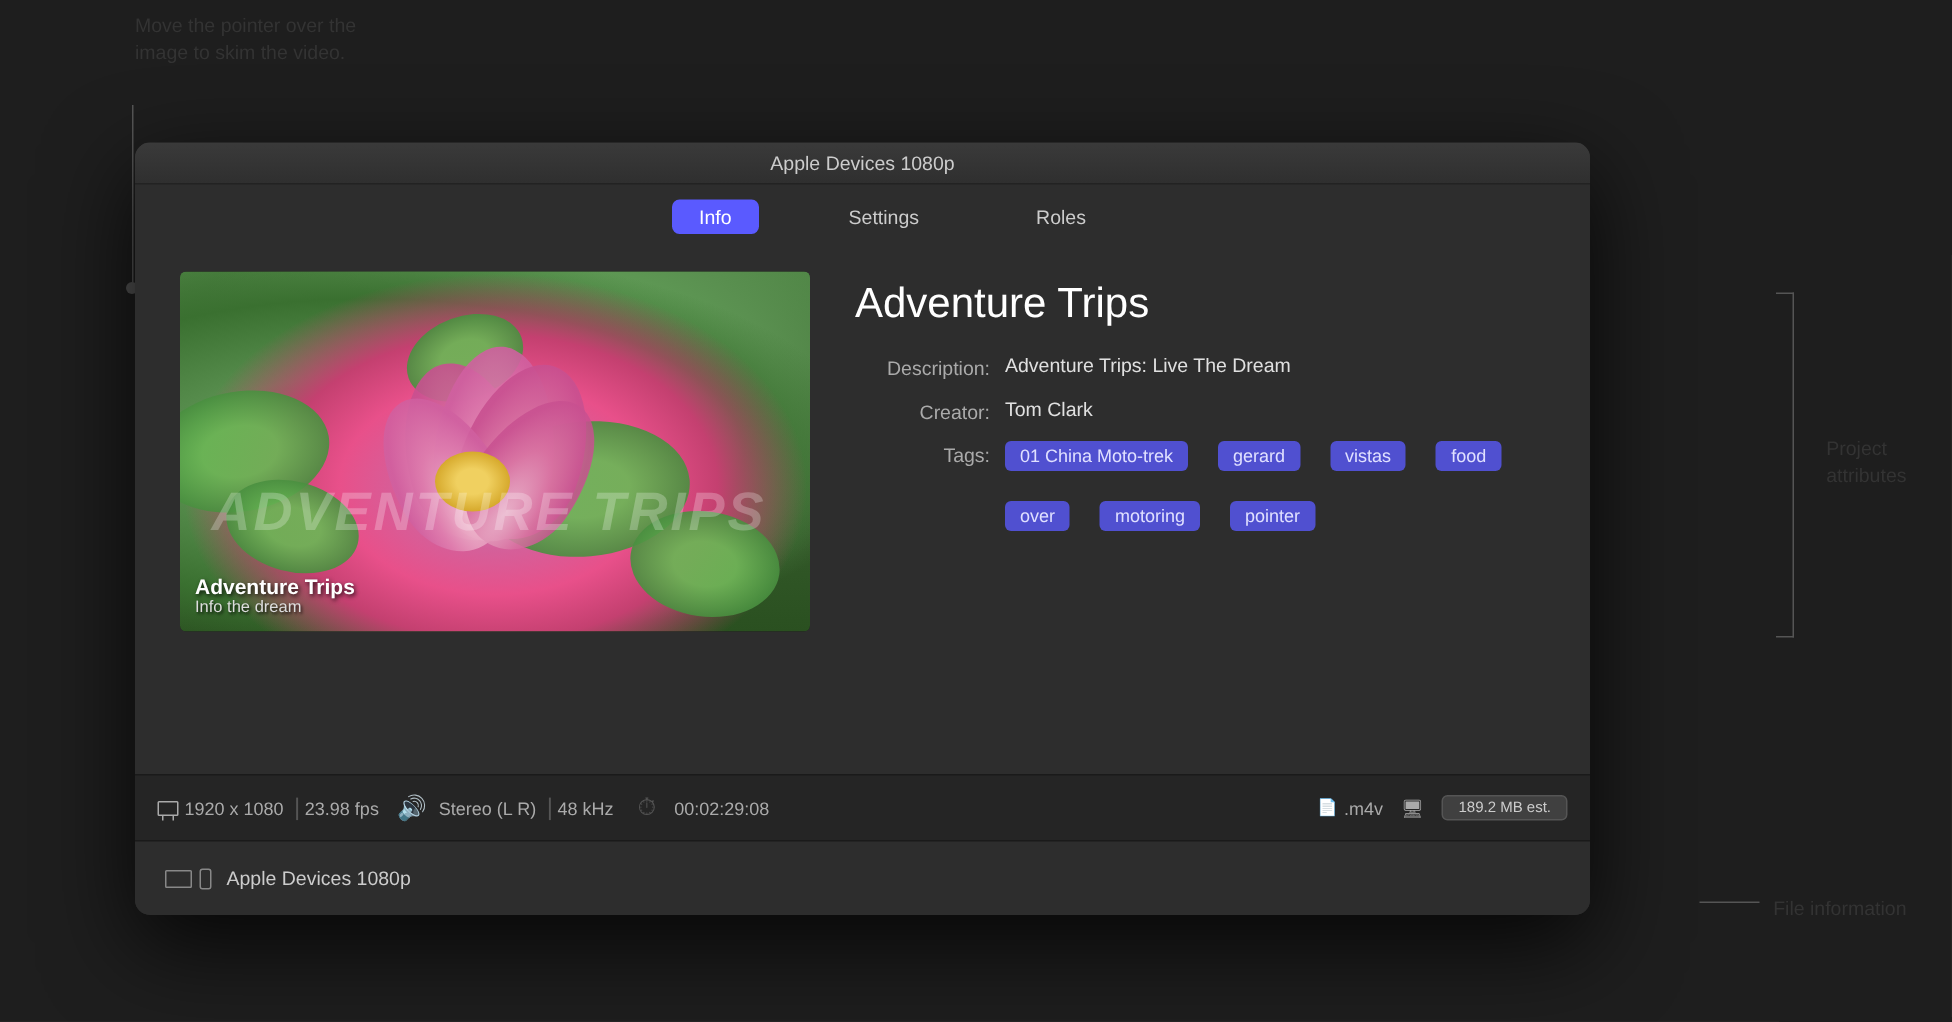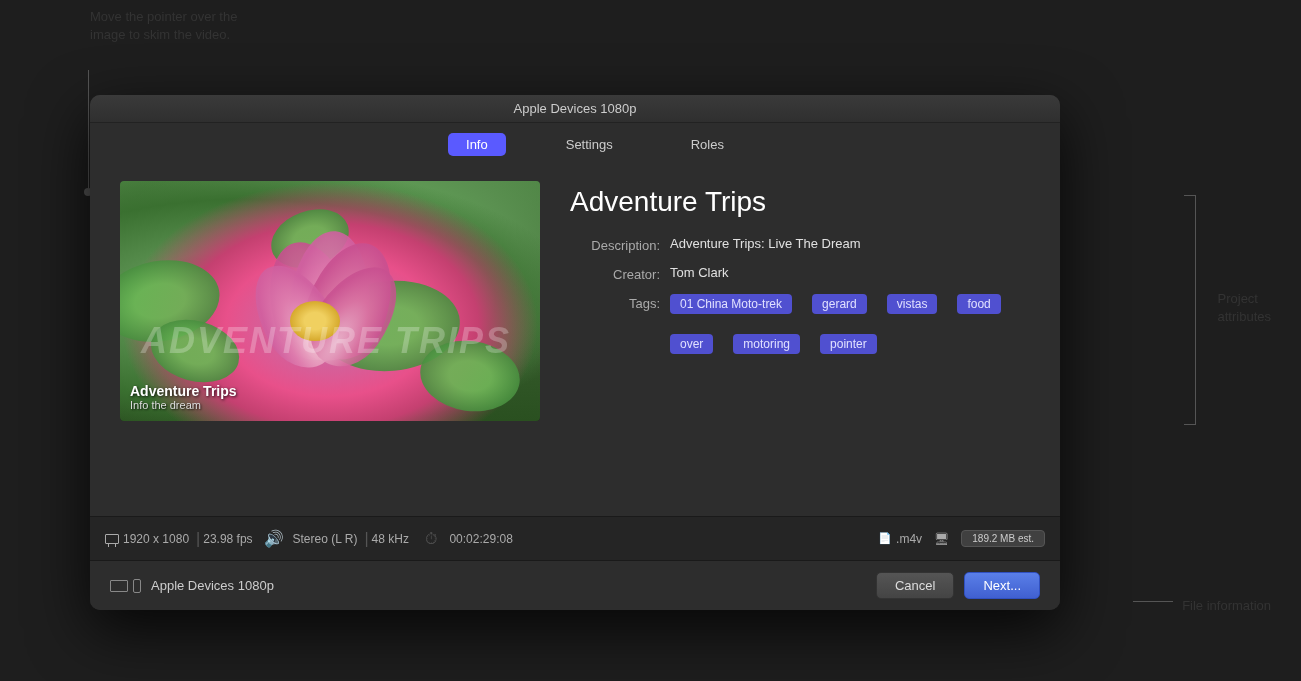--- a/index.html
+++ b/index.html
@@ -486,19 +486,15 @@
       <span class="file-size-badge">189.2 MB est.</span>
     </div>
   </div>
 
   <div class="footerbar">
     <div class="footer-device-icon">
       <div class="icon-device-small"></div>
       <div class="icon-phone-small"></div>
     </div>
     <span class="footer-label">Apple Devices 1080p</span>
-    <div class="footer-buttons">
-      <button class="btn-cancel">Cancel</button>
-      <button class="btn-next">Next...</button>
-    </div>
   </div>
 
 </div>
 
 </body></html>

